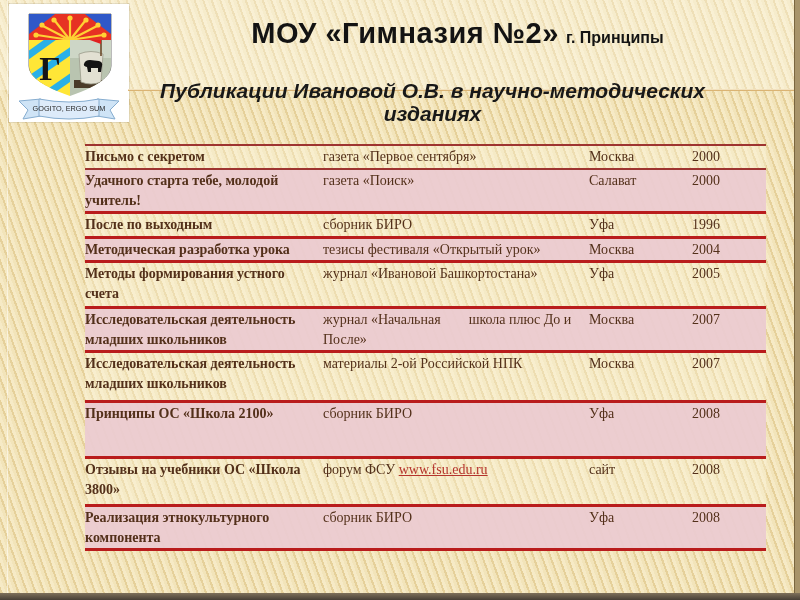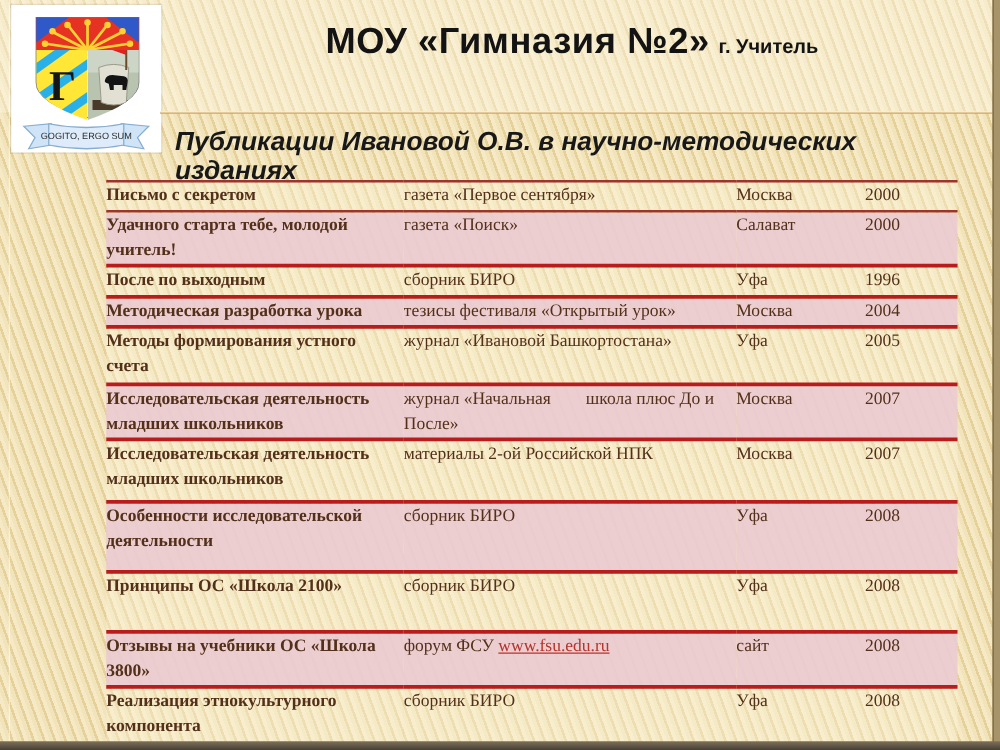--- a/index.html
+++ b/index.html
@@ -17,23 +17,23 @@
     background:rgba(255,251,238,0.35);}
   
   .logo-box{position:absolute;left:9px;top:4px;width:120px;height:118px;
     background:#fff;box-shadow:0 0 0 1px rgba(0,0,0,0.08);}
   .title-wrap{position:absolute;left:130px;top:17px;width:655px;
     text-align:center;color:#131313;font-weight:bold;white-space:nowrap;}
   .title-main{font-size:29px;letter-spacing:0.5px;}
   .title-suffix{font-size:16px;margin-left:7px;}
   .header-divider{position:absolute;left:128px;right:6px;top:89px;height:2px;
     background:linear-gradient(#fdf6e2,#cf9d4e);}
-  .subtitle{position:absolute;left:140px;top:102px;width:585px;
+  .subtitle{position:absolute;left:140px;top:79px;width:585px;
     font-size:21px;line-height:23px;font-weight:bold;font-style:italic;
-    color:#181818;}
+    color:#181818;text-align:center;}
   
   table.pubs{position:absolute;left:85px;top:144px;width:657px;
     border-collapse:collapse;table-layout:fixed;
     border-top:2px solid #9e3430;border-bottom:2px solid #9e3430;}
   table.pubs td{
     font-family:"Liberation Serif",serif;font-size:14px;line-height:20px;
     color:#53301a;vertical-align:top;padding:1px 6px 0 0;
     border-bottom:3px solid #b91c1c;overflow:hidden;}
   table.pubs tr:first-child td{border-bottom:2px solid #9e3430;}
   td.c1{width:232px;font-weight:bold;margin-left:42px;}
@@ -126,21 +126,21 @@
       <g>
         <path d="M10 97 L32 95 L32 112 L14 115 L19 106 Z" fill="#cfe4f6" stroke="#86add0" stroke-width="1"></path>
         <path d="M110 97 L88 95 L88 112 L106 115 L101 106 Z" fill="#cfe4f6" stroke="#86add0" stroke-width="1"></path>
         <path d="M30 95 Q60 101 90 95 L90 112 Q60 118 30 112 Z" fill="#ddebfa" stroke="#86add0" stroke-width="1"></path>
         <text x="60" y="107" font-family="Liberation Sans, sans-serif" font-size="7.3" fill="#2b2b2b" text-anchor="middle">GOGITO, ERGO SUM</text>
       </g>
     </svg>
   </div>
 
   <div class="title-wrap">
-    <span class="title-main">МОУ «Гимназия №2»</span><span class="title-suffix">г. Учитель</span>
+    <span class="title-main">МОУ «Гимназия №2»</span><span class="title-suffix">г. Принципы</span>
   </div>
   <div class="header-divider"></div>
   <div class="subtitle">Публикации Ивановой О.В. в научно-методических изданиях</div>
 
   <table class="pubs">
     <tbody id="pub-body">
         <tr>
       <td class="c1">Письмо с секретом</td>
       <td class="c2">газета «Первое сентября»</td>
       <td class="c3">Москва</td>
@@ -176,26 +176,20 @@
       <td class="c3">Москва</td>
       <td class="c4">2007</td>
     </tr>
         <tr>
       <td class="c1">Исследовательская деятельность младших школьников</td>
       <td class="c2">материалы 2-ой Российской НПК</td>
       <td class="c3">Москва</td>
       <td class="c4">2007</td>
     </tr>
         <tr>
-      <td class="c1">Особенности исследовательской деятельности</td>
-      <td class="c2">сборник БИРО</td>
-      <td class="c3">Уфа</td>
-      <td class="c4">2008</td>
-    </tr>
-        <tr>
       <td class="c1">Принципы ОС «Школа 2100»</td>
       <td class="c2">сборник БИРО</td>
       <td class="c3">Уфа</td>
       <td class="c4">2008</td>
     </tr>
         <tr>
       <td class="c1">Отзывы на учебники ОС «Школа 3800»</td>
       <td class="c2">форум ФСУ <a href="#" class="pub-link">www.fsu.edu.ru</a></td>
       <td class="c3">сайт</td>
       <td class="c4">2008</td>

